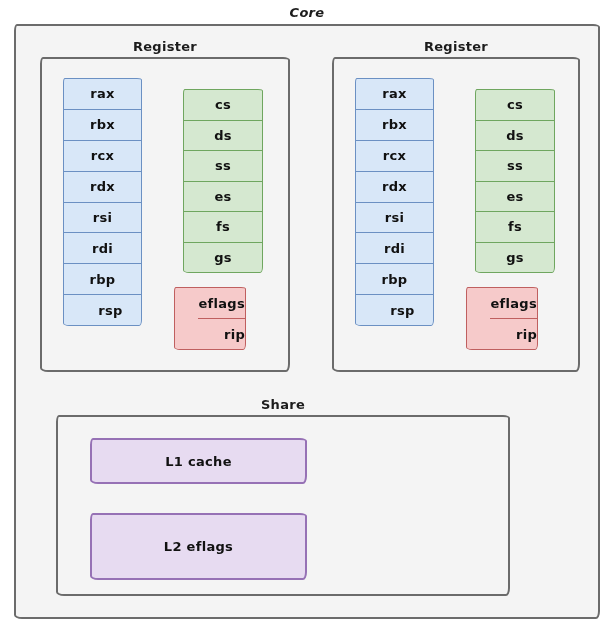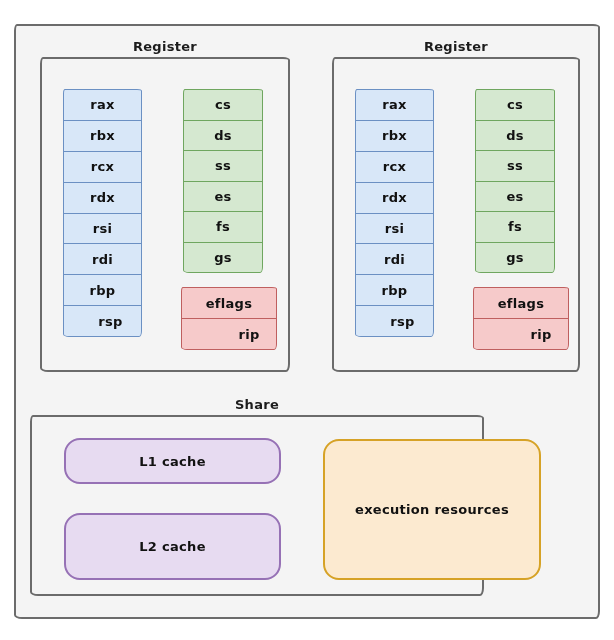--- a/index.html
+++ b/index.html
@@ -58,62 +58,62 @@
   .cell{
     flex:1;
     display:flex;
     align-items:center;
     justify-content:center;
     font-size:13px;
     font-weight:bold;
     letter-spacing:.3px;
   }
   .col.gp{
-    left:21px;top:30px;width:79px;height:248px;
+    left:21px;top:19px;width:79px;height:248px;
     border:1.5px solid var(--gp-border,#6b90c3);
     background:var(--gp-fill,#d8e7f8);
   }
   .col.gp .cell{border-bottom:1.5px solid var(--gp-border,#6b90c3);}
   .col.gp .cell:last-child{border-bottom:none;padding-left:16px;}
   .col.seg{
     left:141px;top:30px;width:80px;height:184px;
     border:1.5px solid var(--seg-border,#6fa65f);
     background:var(--seg-fill,#d5e8d0);
     text-align:right;
   }
   .col.seg .cell{border-bottom:1.5px solid var(--seg-border,#6fa65f);}
   .col.seg .cell:last-child{border-bottom:none;border-radius:9px;}
   .col.flags{
-    left:139px;top:228px;width:96px;height:63px;
+    left:132px;top:228px;width:72px;height:63px;
     border:1.5px solid var(--flags-border,#bf5f5f);
     background:var(--flags-fill,#f6caca);
+    align-items:flex-end;
   }
   .col.flags .cell{border-bottom:1.5px solid var(--flags-border,#bf5f5f);}
   .col.flags .cell:last-child{border-bottom:none;padding-left:40px;}
   .share-group{
     position:absolute;
-    left:14px;top:371px;width:454px;
+    left:40px;top:371px;width:454px;
   }
   .share-box{
     position:relative;
     width:100%;height:181px;
     box-sizing:border-box;
     border:2px solid var(--frame-border,#6b6b6b);
     background:transparent;
   }
   .share-item{
     position:absolute;
     box-sizing:border-box;
     display:flex;
     align-items:center;
     justify-content:center;
     font-size:13px;
     font-weight:bold;
     letter-spacing:.3px;
-    border-radius:16px;
   }
   .share-item.l1{
     left:32px;top:21px;width:217px;height:46px;
     border:2px solid var(--cache-border,#9671b5);
     background:var(--cache-fill,#e7dbf1);
   }
   .share-item.l2{
     left:32px;top:96px;width:217px;height:67px;
     border:2px solid var(--cache-border,#9671b5);
     background:var(--cache-fill,#e7dbf1);
@@ -123,20 +123,21 @@
     border:2px solid var(--exec-border,#d6a226);
     background:var(--exec-fill,#fcead0);
   }
   .core-title{left:14px;top:5px;width:586px;}
 </style>
 </head>
 <body>
 
 <div class="page">
 
+  <div class="frame-label core-title">Core</div>
 
   <div class="core-box sketch">
 
     <section class="reg-group left">
       <div class="group-label">Register</div>
       <div class="reg-box sketch">
         <div class="col gp">
           <div class="cell">rax</div>
           <div class="cell">rbx</div>
           <div class="cell">rcx</div>
@@ -186,19 +187,18 @@
           <div class="cell">eflags</div>
           <div class="cell">rip</div>
         </div>
       </div>
     </section>
 
     <section class="share-group">
       <div class="group-label">Share</div>
       <div class="share-box sketch">
         <div class="share-item l1 sketch">L1 cache</div>
-        <div class="share-item l2 sketch">L2 cache</div>
-        <div class="share-item exec sketch">execution resources</div>
+        <div class="share-item l2 sketch">L2 eflags</div>
       </div>
     </section>
 
   </div>
 </div>
 
 </body></html>

